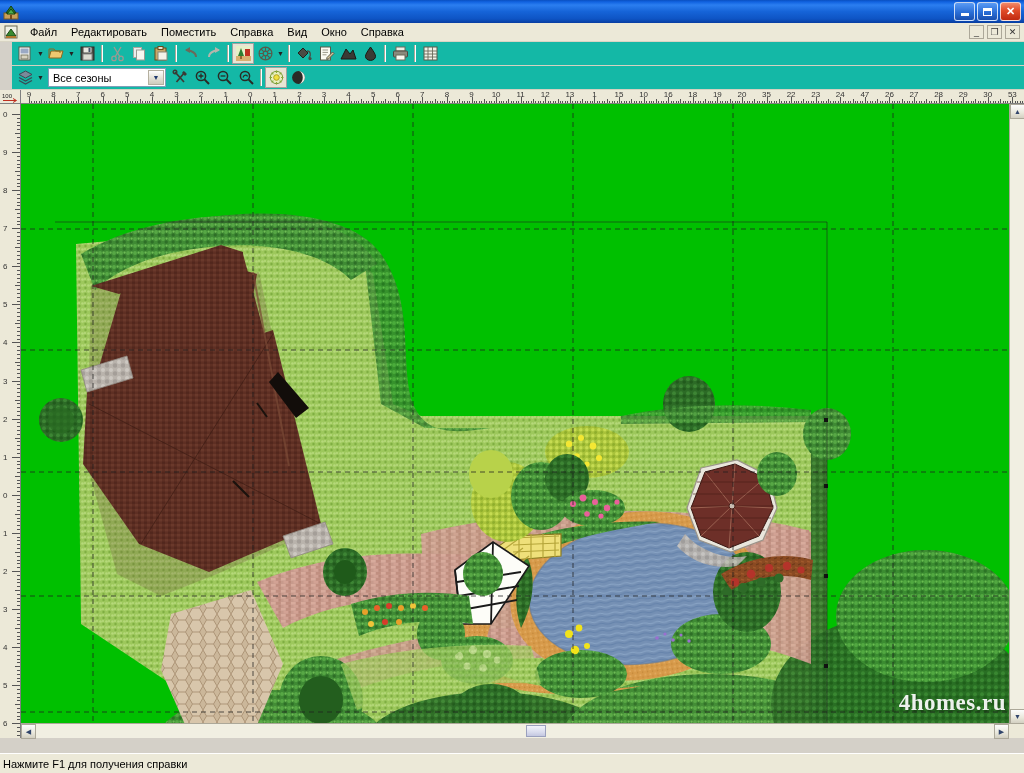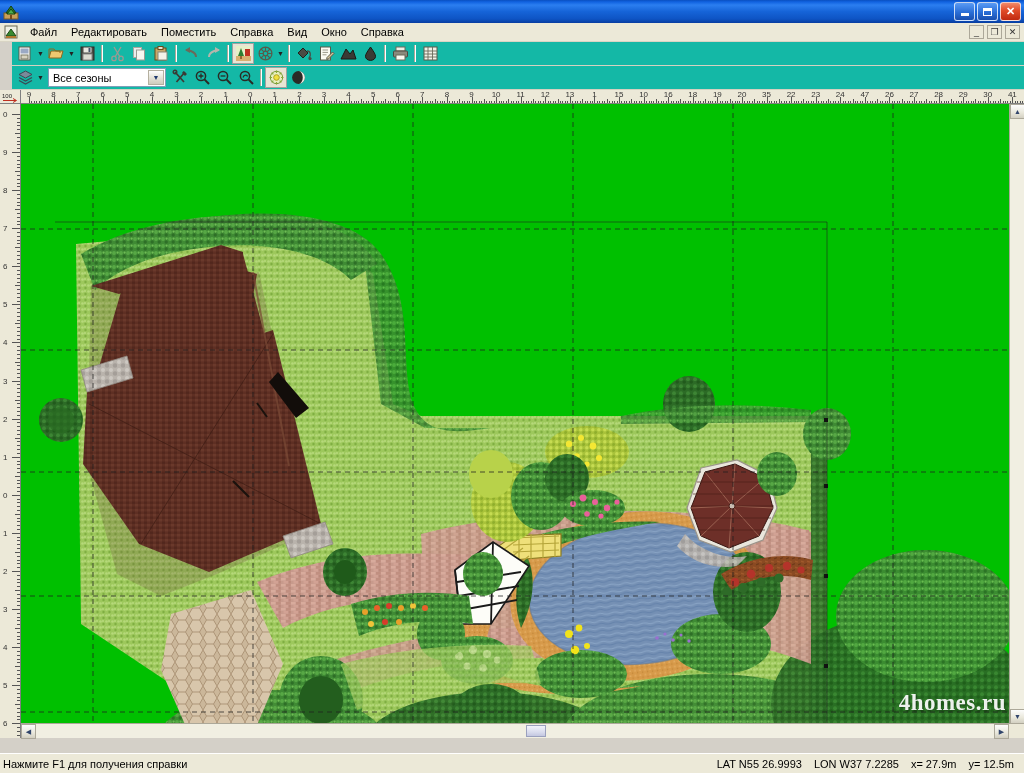--- a/index.html
+++ b/index.html
@@ -853,21 +853,21 @@
         <div class="htick" style="left: 966.75px; height: 6px;"></div>
         <div class="htick" style="left: 969.208px; height: 2.5px;"></div>
         <div class="htick" style="left: 971.667px; height: 2.5px;"></div>
         <div class="htick" style="left: 974.125px; height: 2.5px;"></div>
         <div class="htick" style="left: 976.583px; height: 2.5px;"></div>
         <div class="htick" style="left: 979.042px; height: 4px;"></div>
         <div class="htick" style="left: 981.5px; height: 2.5px;"></div>
         <div class="htick" style="left: 983.958px; height: 2.5px;"></div>
         <div class="htick" style="left: 986.417px; height: 2.5px;"></div>
         <div class="htick" style="left: 988.875px; height: 2.5px;"></div>
-        <div class="hnum" style="left: 991.333px;">41</div>
+        <div class="hnum" style="left: 991.333px;">53</div>
         <div class="htick" style="left: 991.333px; height: 6px;"></div>
         <div class="htick" style="left: 993.792px; height: 2.5px;"></div>
         <div class="htick" style="left: 996.25px; height: 2.5px;"></div>
         <div class="htick" style="left: 998.708px; height: 2.5px;"></div>
         <div class="htick" style="left: 1001.17px; height: 2.5px;"></div>
       </div>
     <div class="vruler" id="vruler">
         <div class="vnum" style="top: 10px;">0</div>
         <div class="vtick" style="top: 10px; width: 8px;"></div>
         <div class="vtick" style="top: 13.8078px; width: 3px;"></div>
@@ -1370,21 +1370,15 @@
       <div class="sbtn" style="left:0;top:0;">◀</div>
       <div class="sbtn" style="right:0;top:0;">▶</div>
       <div class="sthumb" style="left:505px;top:1px;width:20px;height:12px;"></div>
     </div>
 
     <div class="watermark">4homes.ru</div>
   </div>
 
   <div class="statusbar">
     <span class="status-left">Нажмите F1 для получения справки</span>
-    <div class="status-coords">
-      <span class="scell">LAT N55 26.9993</span>
-      <span class="scell">LON W37  7.2285</span>
-      <span class="scell">x=  27.9m</span>
-      <span class="scell">y=  12.5m</span>
-    </div>
   </div>
 
 </div>
 
 </body></html>

